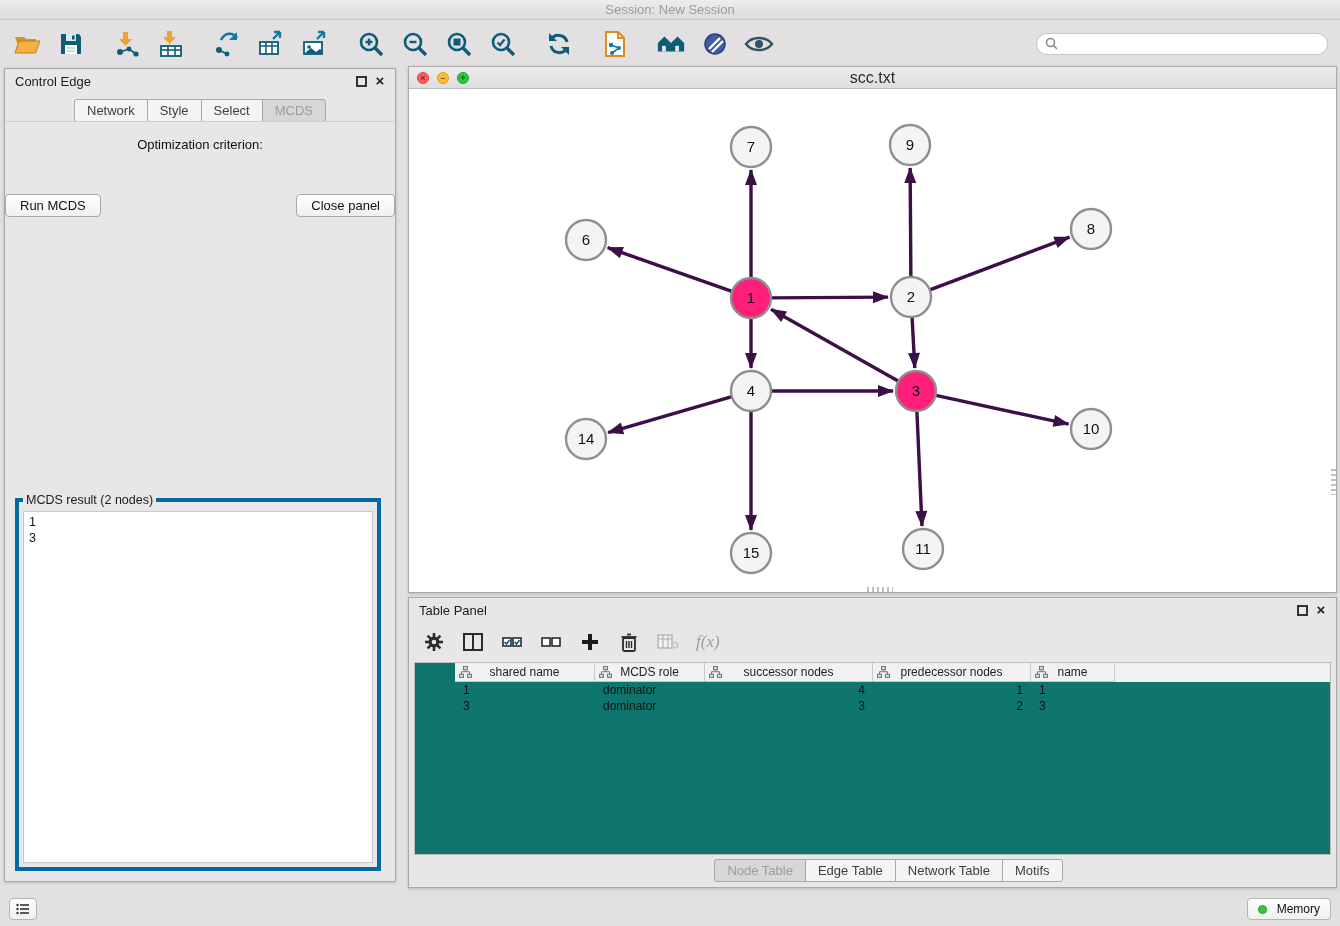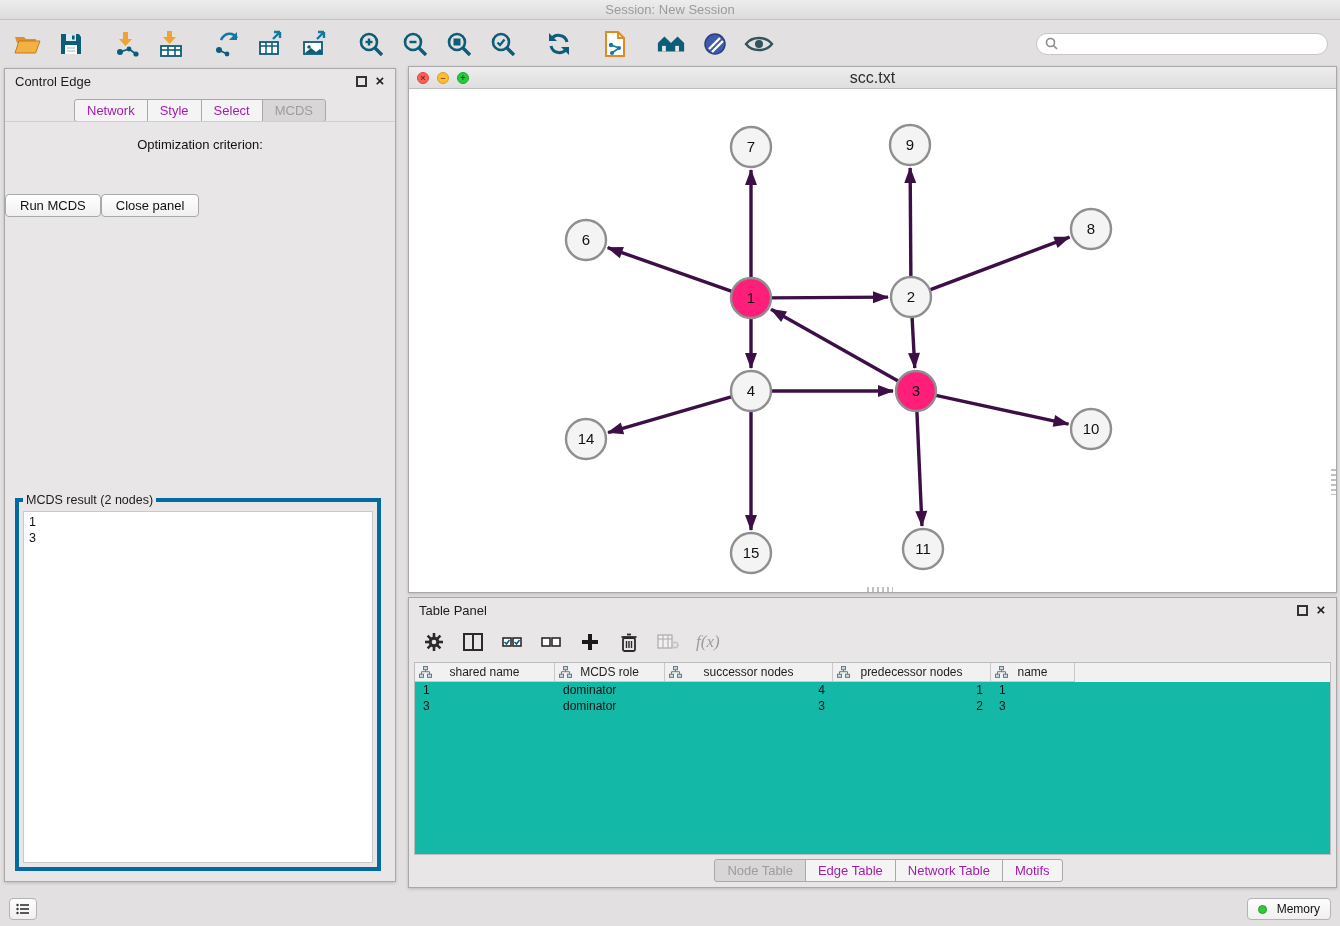--- a/index.html
+++ b/index.html
@@ -34,37 +34,37 @@
   .panel { position:absolute; background:#e8e6e6; border:1px solid #a9a9a9; box-shadow:0 1px 3px rgba(0,0,0,.18); }
   .panel-header { position:relative; height:26px; }
   .panel-title { position:absolute; left:10px; top:5px; font-size:13px; color:#1c1c1c; }
   .float-btn { position:absolute; top:7px; width:11px; height:11px; border:2px solid #333; background:transparent; }
   .close-btn { position:absolute; top:4px; width:14px; height:16px; font-size:15px; font-weight:bold; color:#222; line-height:16px; text-align:center; }
 
   
   .tabs { display:flex; }
   .tab {
     padding:2px 12px; font-size:13px; line-height:17px; background:#f5f4f4;
-    border:1px solid #a9a9a9; margin-left:-1px; color:#a21caf; white-space:nowrap; cursor:default;
+    border:1px solid #a9a9a9; margin-left:-1px; color:#404040; white-space:nowrap; cursor:default;
   }
   .tab:first-child { margin-left:0; border-radius:3px 0 0 3px; }
   .tab:last-child { border-radius:0 3px 3px 0; }
   .tab.selected { background:#d8d6d6; color:#9d9d9d; }
 
   
   #control-panel { left:4px; top:68px; width:392px; height:814px; }
   #cp-tabs { position:absolute; top:30px; left:50%; transform:translateX(-50%); }
   .cp-divider { position:absolute; top:52px; left:0; right:0; border-top:1px solid #cfcdcd; }
   .opt-label { position:absolute; top:68px; left:0; width:100%; text-align:center; font-size:13px; }
   .dropdown {
     position:absolute; top:91px; left:42px; width:308px; height:23px; background:#fff;
     border:1px solid #a9a9a9; border-radius:3px; display:flex; align-items:center; padding:0 4px 0 9px; font-size:13px;
   }
   .dropdown .stepper { margin-left:auto; display:flex; flex-direction:column; line-height:6px; color:#444; font-size:8px; }
-  .btn-row { position:absolute; top:125px; left:0; width:100%; display:flex; justify-content:flex-start; }
+  .btn-row { position:absolute; top:125px; left:0; width:100%; display:flex; justify-content:space-between; }
   .btn {
     background:linear-gradient(#ffffff,#f0f0f0); border:1px solid #a9a9a9; border-radius:4px;
     font-size:13px; padding:3px 14px; color:#111; font-family:"Liberation Sans",sans-serif;
   }
   .mcds-fieldset { position:absolute; left:10px; right:14px; top:424px; bottom:10px; border:4px solid #0369a1; margin:0; padding:4px; }
   .mcds-fieldset legend { font-size:12.5px; padding:0 3px; color:#1c1c1c; }
   .result-list { width:100%; height:100%; background:#fff; border:1px solid #c9c9c9; font-size:12.5px; padding:2px 5px; overflow:hidden; }
   .result-line { line-height:16px; }
 
   
@@ -83,21 +83,21 @@
   .v-handle { position:absolute; right:0; top:402px; width:5px; height:26px;
     background:repeating-linear-gradient(#bfbfbf 0 2px, transparent 2px 5px); }
   .h-handle { position:absolute; bottom:0; left:458px; width:26px; height:5px;
     background:repeating-linear-gradient(90deg,#bfbfbf 0 2px, transparent 2px 5px); }
 
   
   #table-panel { left:408px; top:597px; width:929px; height:291px; }
   .table-toolbar { position:absolute; top:30px; left:14px; display:flex; align-items:center; gap:17px; height:28px; }
   .tp-icon { width:22px; height:22px; display:flex; align-items:center; justify-content:center; }
   .fx-label { font-family:"Liberation Serif", serif; font-style:italic; font-size:17px; color:#9c9c9c; }
-  .table-area { position:absolute; left:5px; right:5px; top:64px; bottom:32px; background:#14b8a6; border:1px solid #bdbdbd; overflow:hidden; }
+  .table-area { position:absolute; left:5px; right:5px; top:64px; bottom:32px; background:#0f766e; border:1px solid #bdbdbd; overflow:hidden;padding-left:40px; }
   .header-row { display:flex; height:19px; background:#f2f1f1; }
   .th { position:relative; border-right:1px solid #c9c9c9; border-bottom:1px solid #c9c9c9;
         display:flex; align-items:center; justify-content:center; font-size:12px; color:#222; }
   .th .tree-ic { position:absolute; left:4px; top:3px; }
   .tr { display:flex; height:16px; align-items:center; }
   .td { font-size:12px; padding:0 8px; overflow:hidden; white-space:nowrap; }
   .bottom-tabs { position:absolute; bottom:5px; left:16px; width:100%; display:flex; justify-content:center; }
 
   
   .status-bar { position:absolute; bottom:0; left:0; width:1340px; height:34px; display:flex; align-items:center; padding:0 9px; }

